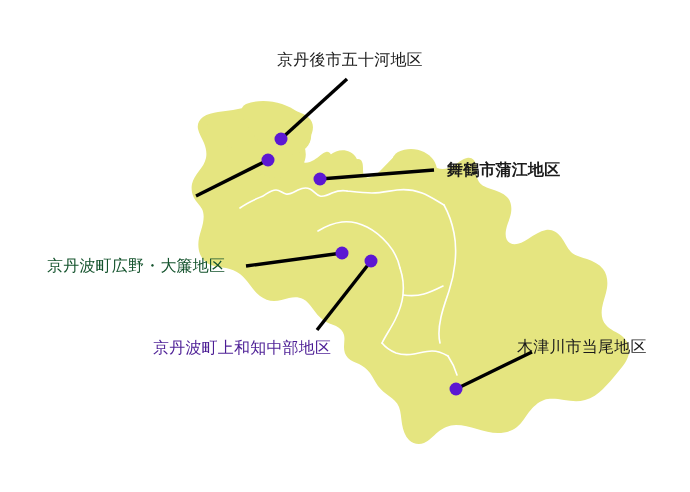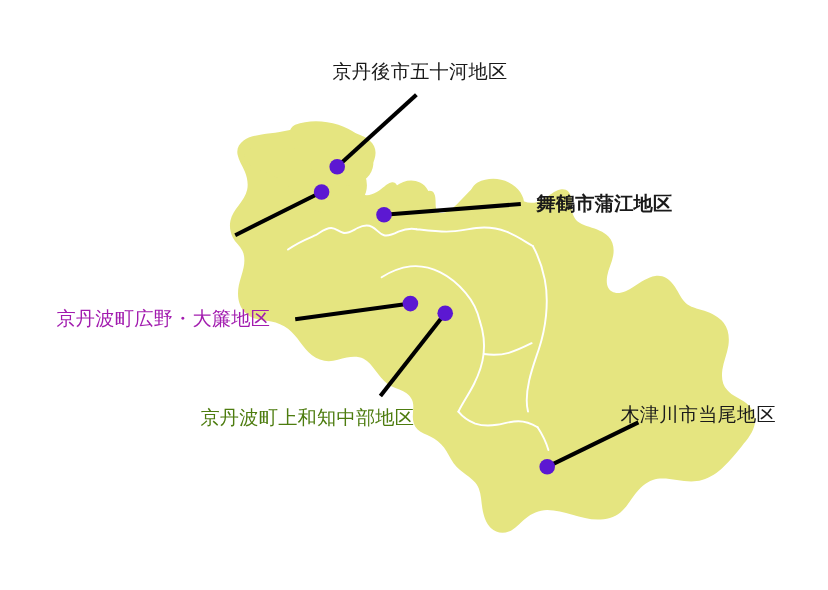--- a/index.html
+++ b/index.html
@@ -239,19 +239,19 @@
       <circle cx="371" cy="261" r="6.5" fill="#5c18d2"></circle>
       <circle cx="456" cy="389" r="6.5" fill="#5c18d2"></circle>
     </g>
   </svg>
 
   <div class="label" style="left: 277px; top: 52px; color: rgb(26, 26, 26);">京丹後市五十河地区</div>
 
 
   <div class="label" style="left: 447px; top: 162px; color: rgb(26, 26, 26); font-weight: bold;">舞鶴市蒲江地区</div>
 
-  <div class="label" style="left: 47px; top: 258px; color: #a21caf;">京丹波町広野・大簾地区</div>
-
-  <div class="label" style="left: 167px; top: 340px; color: #4d7c0f; text-align: center;">京丹波町上和知中部地区</div>
-
-  <div class="label" style="left: 517px; top: 339px; color: rgb(26, 26, 26); font-family: Liberation Serif, serif;">木津川市当尾地区</div>
+  <div class="label" style="left: 47px; top: 258px; color: #14532d;">京丹波町広野・大簾地区</div>
+
+  <div class="label" style="left: 153px; top: 340px; color: #4c1d95; text-align: center;">京丹波町上和知中部地区</div>
+
+  <div class="label" style="left: 517px; top: 339px; color: rgb(26, 26, 26);">木津川市当尾地区</div>
 
 </div>
 
 </body></html>

